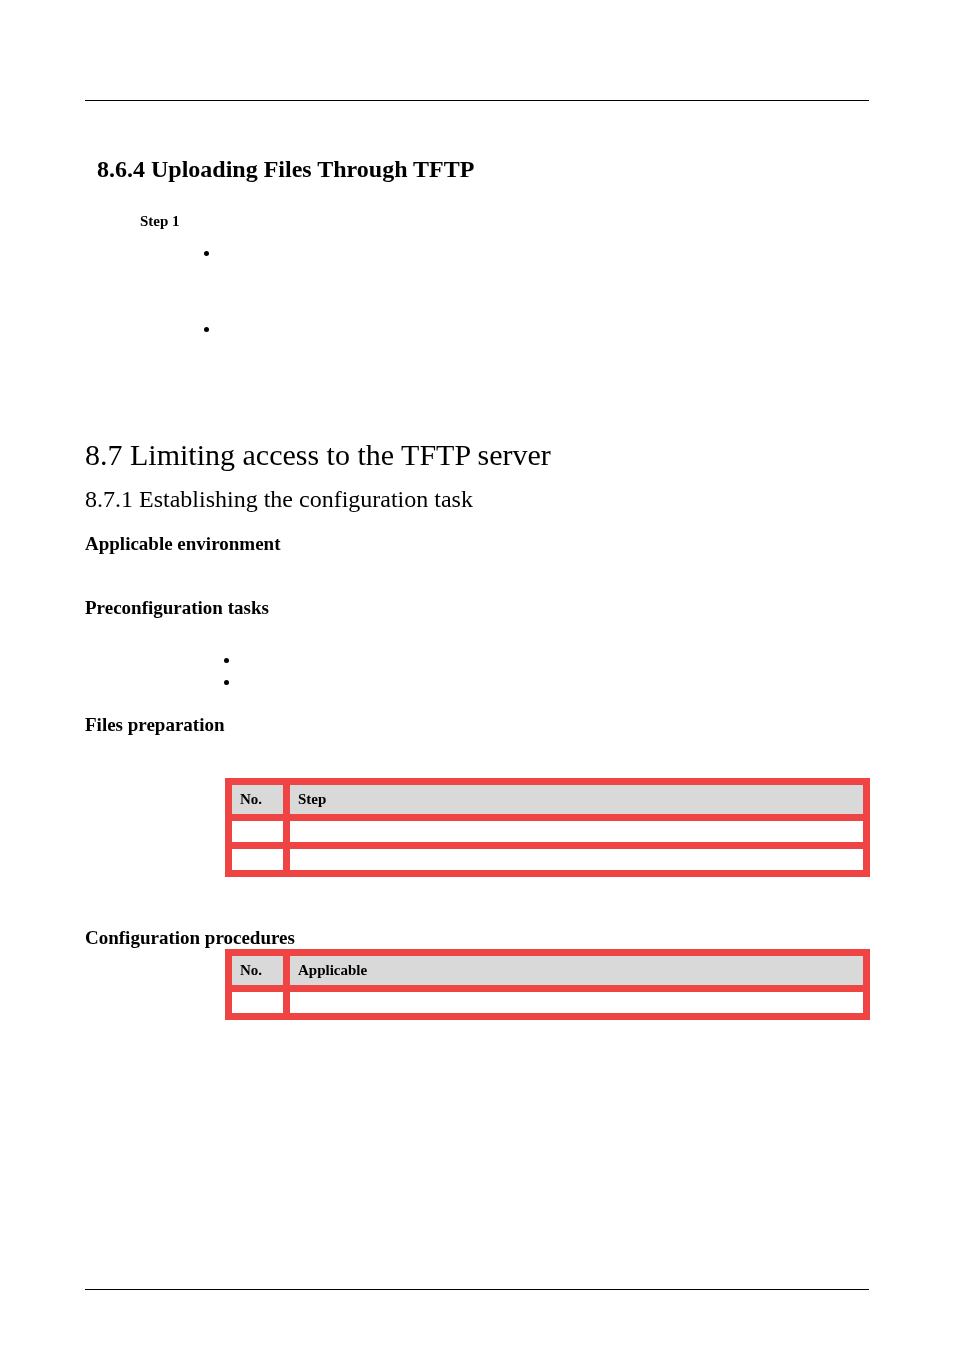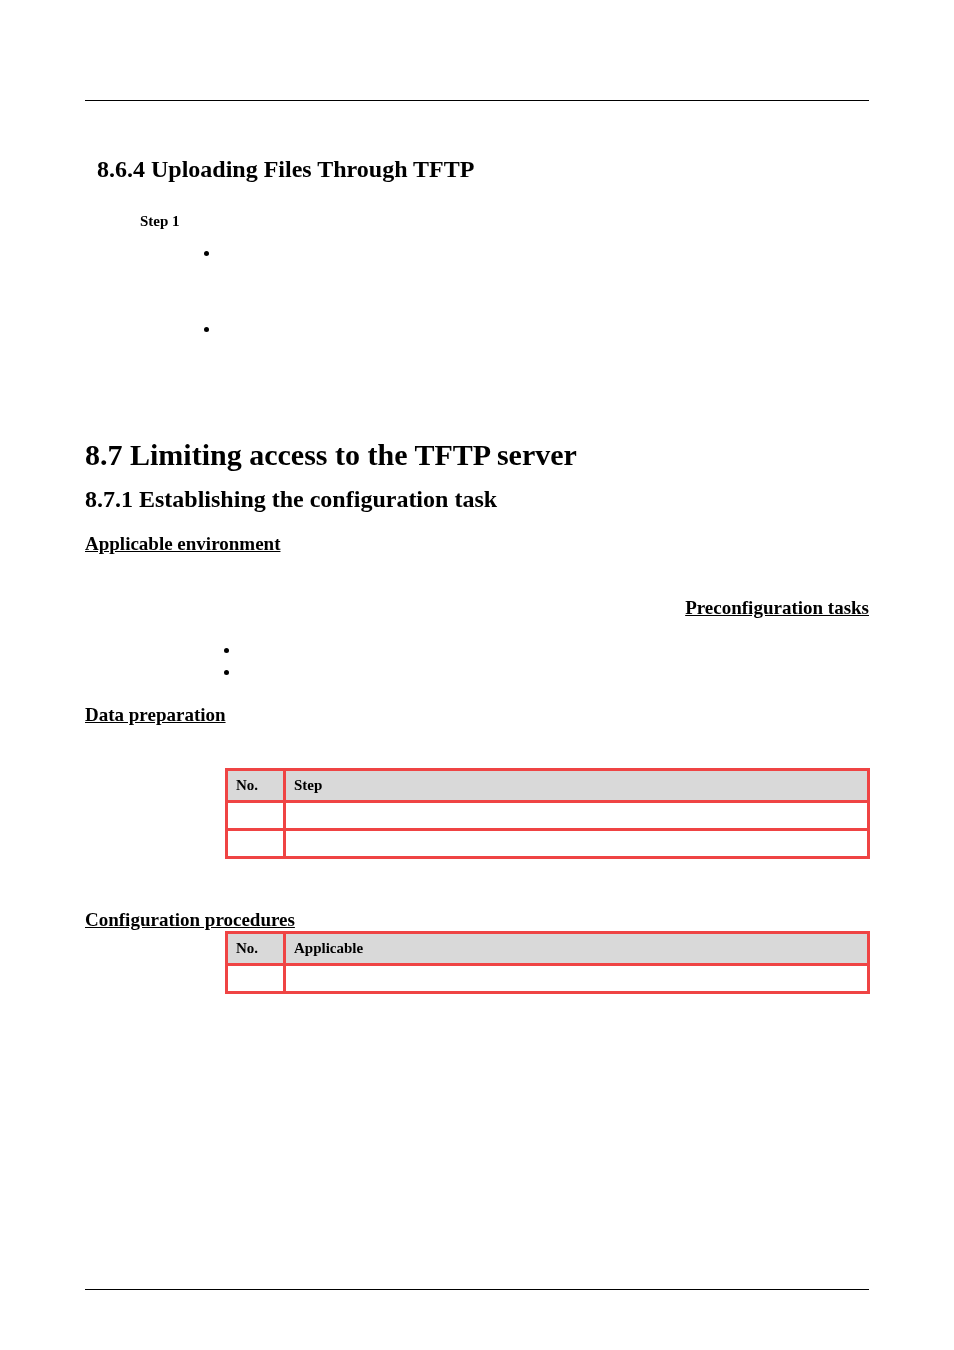--- a/index.html
+++ b/index.html
@@ -40,48 +40,47 @@
     margin-bottom: 14px;
     margin-top: 30px;
   }
   .bullets-1 { margin-left: 135px; }
   .bullets-1 li { font-size: 16px; list-style: disc; margin-bottom: 58px; }
   .bullets-1 li:last-child { margin-bottom: 0; }
 
   .gap-big { height: 100px; }
 
   .h-main {
-    font-weight: bold;
+    font-weight: normal;
     font-size: 30px;
     margin-bottom: 14px;
   }
   .h-sub {
-    font-weight: bold;
+    font-weight: normal;
     font-size: 24px;
     margin-bottom: 20px;
   }
   .h-label {
     font-weight: bold;
     font-size: 19px;
     margin-bottom: 42px;
-    text-decoration: underline;
   }
-  .h-label.tight { margin-bottom: 20px; text-align: right; }
+  .h-label.tight { margin-bottom: 30px; }
 
   .bullets-2 { margin-left: 155px; margin-bottom: 20px; }
   .bullets-2 li { font-size: 16px; list-style: disc; line-height: 1.4; min-height: 14px; }
 
   table.doc {
     margin-left: 140px;
     width: 645px;
     border-collapse: collapse;
     font-size: 15px;
   }
   table.doc th, table.doc td {
-    border: 3px solid #ef4444;
+    border: 7px solid #ef4444;
     padding: 6px 8px;
     text-align: left;
     font-weight: normal;
   }
   table.doc th {
     background: #d9d9d9;
     font-weight: bold;
   }
   table.doc .col-no { width: 58px; }
   table.doc tbody td { height: 28px; }
@@ -109,21 +108,21 @@
 
 <h3 class="h-label">Applicable environment</h3>
 
 <h3 class="h-label tight">Preconfiguration tasks</h3>
 
 <ul class="bullets-2">
   <li>&nbsp;</li>
   <li>&nbsp;</li>
 </ul>
 
-<h3 class="h-label">Data preparation</h3>
+<h3 class="h-label">Files preparation</h3>
 
 <table class="doc">
   <thead>
     <tr>
       <th class="col-no">No.</th>
       <th>Step</th>
     </tr>
   </thead>
   <tbody>
     <tr>

